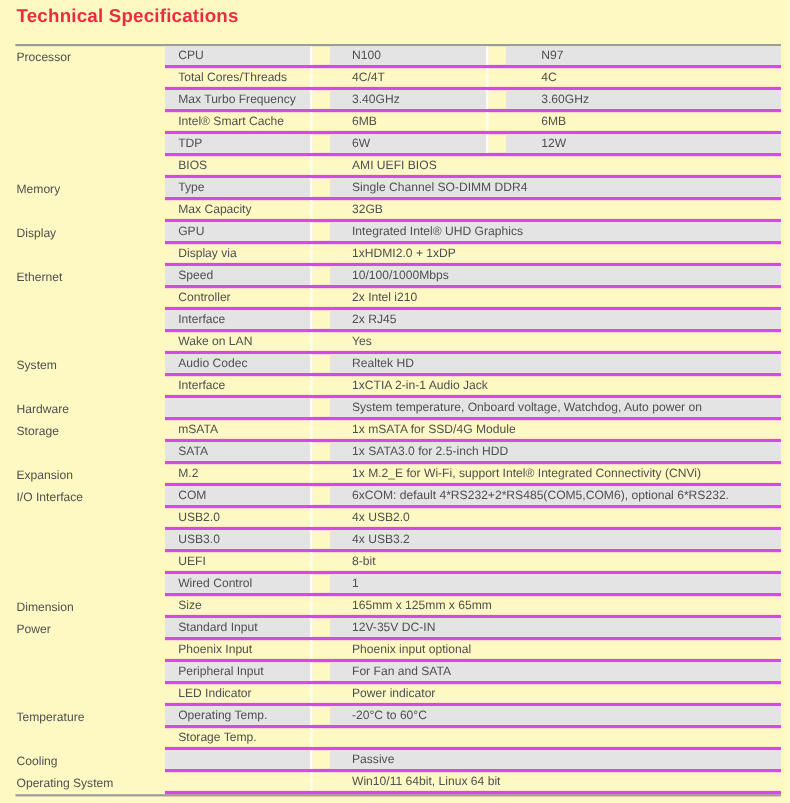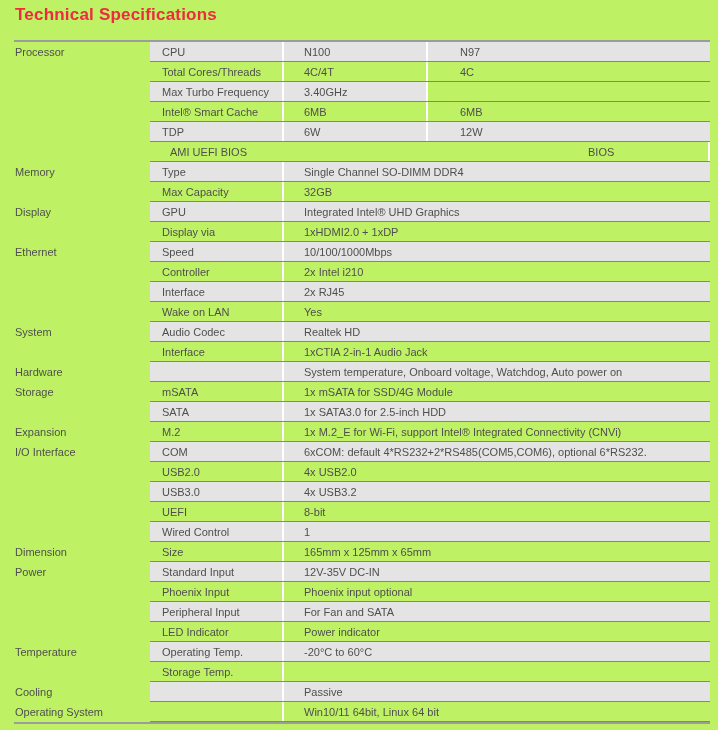--- a/index.html
+++ b/index.html
@@ -1,21 +1,21 @@
 <!DOCTYPE html>
 <html><head>
 <meta charset="utf-8">
 <style>
   * { margin:0; padding:0; box-sizing:border-box; }
   html,body { background:#ffffff; }
   body { font-family:"Liberation Sans", sans-serif; }
   .page {
     position:relative;
     width:718px; height:730px;
-    background:#bef264;
+    background:#fef9c3;
     overflow:hidden;
   }
   .page-title {
     margin:5px 0 0 15px;
     font-size:17px;
     font-weight:bold;
     letter-spacing:0.2px;
     color:#ED2B3F;
   }
   .spec-table {
@@ -32,21 +32,22 @@
     color:#4f4f4f;
   }
   .cell { display:flex; align-items:center; white-space:nowrap; overflow:hidden; }
   .cat {
     width:136px;
     padding-left:1px;
   }
   .rest {
     flex:1;
     display:flex;
-    border-bottom:1px solid #d946ef;
+    border-bottom:3px solid #d946ef;
+    gap:16px;
   }
   .label {
     width:134px;
     padding-left:12px;
     border-right:2px solid #ffffff;
   }
   .v1 {
     width:144px;
     padding-left:20px;
     border-right:2px solid #ffffff;
@@ -82,20 +83,21 @@
       <div class="cell label">Total Cores/Threads</div>
       <div class="cell v1">4C/4T</div>
       <div class="cell v2">4C</div>
     </div>
   </div>
       <div class="row shaded">
     <div class="cell cat"></div>
     <div class="rest">
       <div class="cell label">Max Turbo Frequency</div>
       <div class="cell v1">3.40GHz</div>
+      <div class="cell v2">3.60GHz</div>
     </div>
   </div>
       <div class="row">
     <div class="cell cat"></div>
     <div class="rest">
       <div class="cell label">Intel® Smart Cache</div>
       <div class="cell v1">6MB</div>
       <div class="cell v2">6MB</div>
     </div>
   </div>
@@ -103,22 +105,22 @@
     <div class="cell cat"></div>
     <div class="rest">
       <div class="cell label">TDP</div>
       <div class="cell v1">6W</div>
       <div class="cell v2">12W</div>
     </div>
   </div>
       <div class="row">
     <div class="cell cat"></div>
     <div class="rest">
+      <div class="cell label">BIOS</div>
       <div class="cell v1 merged">AMI UEFI BIOS</div>
-      <div class="cell label">BIOS</div>
 
     </div>
   </div>
       <div class="row shaded">
     <div class="cell cat">Memory</div>
     <div class="rest">
       <div class="cell label">Type</div>
       <div class="cell v1 merged">Single Channel SO-DIMM DDR4</div>
 
     </div>

